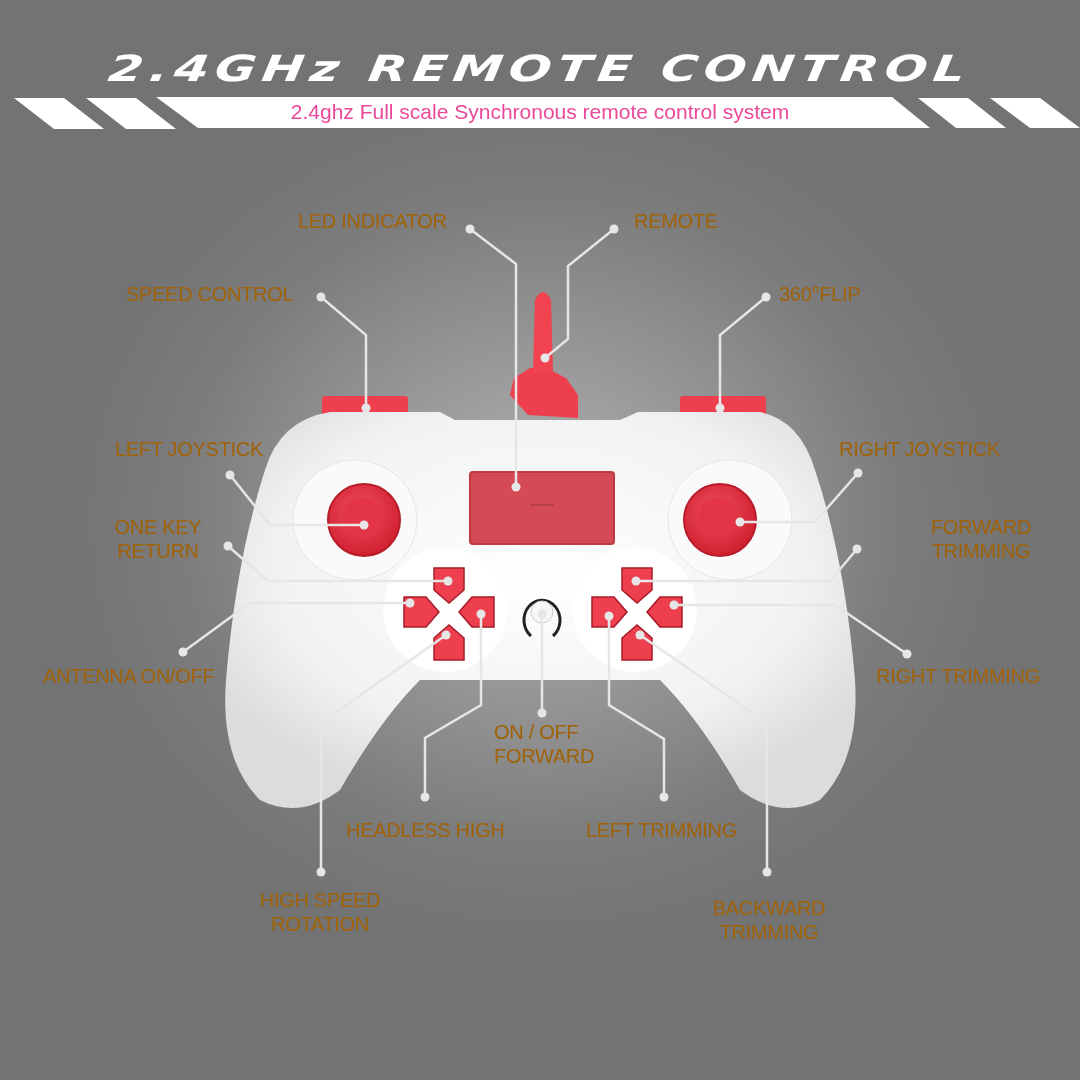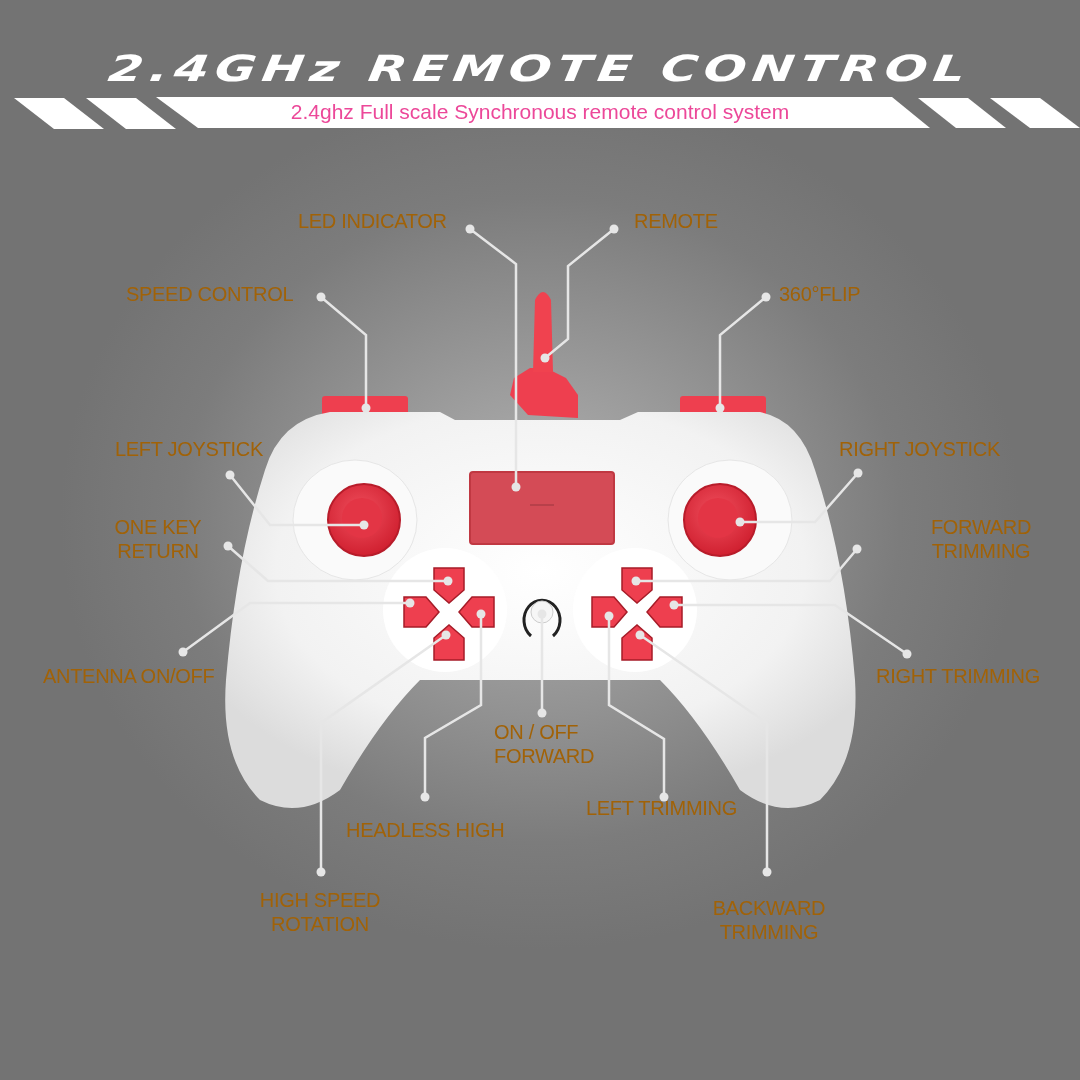--- a/index.html
+++ b/index.html
@@ -158,21 +158,21 @@
   <div>FORWARD</div>
   <div>TRIMMING</div>
 </div>
 <div class="lbl" style="left:43px;top:664px;">ANTENNA ON/OFF</div>
 <div class="lbl" style="left:876px;top:664px;">RIGHT TRIMMING</div>
 <div class="lbl" style="left:494px;top:720px;width:90px;text-align:left;">
   <div>ON / OFF</div>
   <div>FORWARD</div>
 </div>
 <div class="lbl" style="left:346px;top:818px;">HEADLESS HIGH</div>
-<div class="lbl" style="left:586px;top:796px;text-align:right;">LEFT TRIMMING</div>
+<div class="lbl" style="left:586px;top:818px;text-align:right;">LEFT TRIMMING</div>
 <div class="lbl" style="left:258px;top:888px;width:124px;">
   <div>HIGH SPEED</div>
   <div>ROTATION</div>
 </div>
 <div class="lbl" style="left:708px;top:888px;width:122px;margin-top:8px;">
   <div>BACKWARD</div>
   <div>TRIMMING</div>
 </div>
 
 </body></html>

